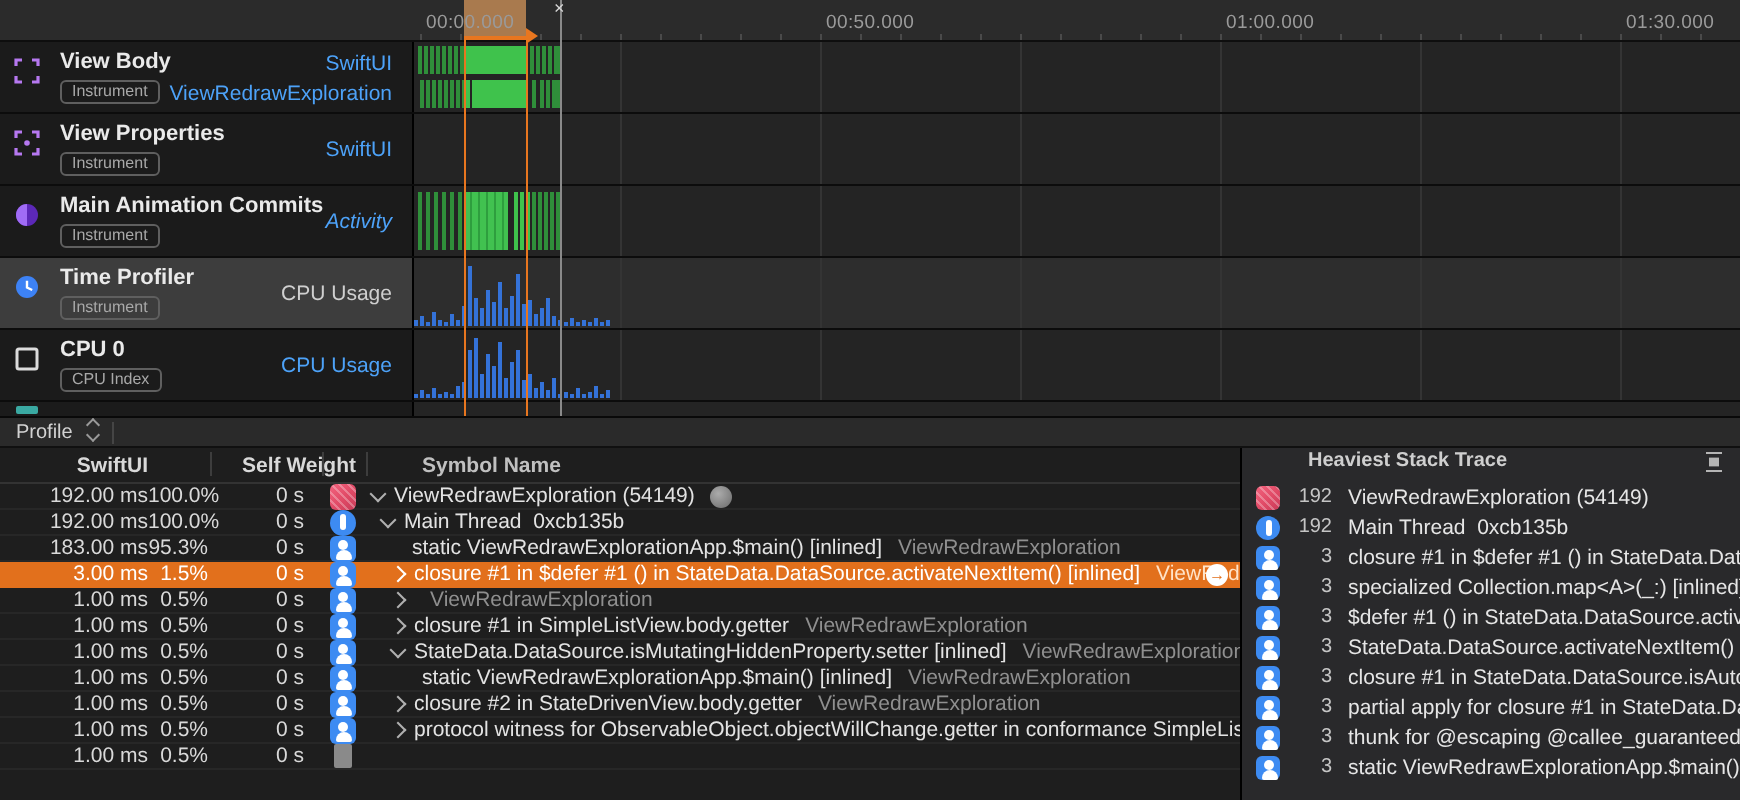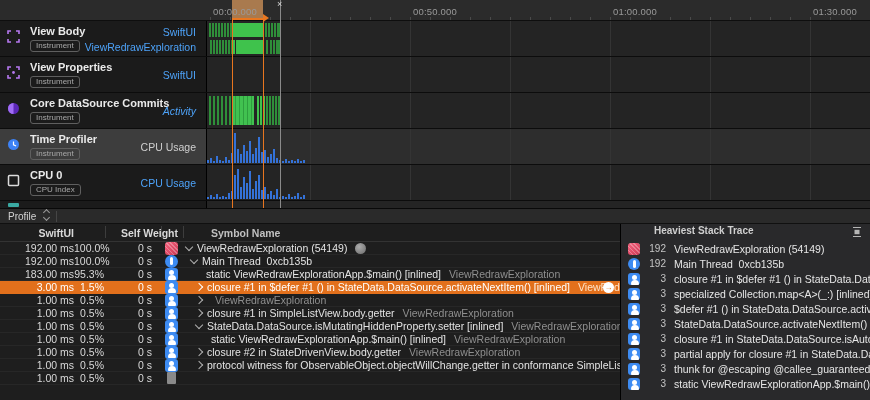--- a/index.html
+++ b/index.html
@@ -242,21 +242,21 @@
           <div class="gline" style="left: 503px;"></div>
           <div class="gline" style="left: 603px;"></div>
         </div>
       </div>
       <div class="tl-row">
         <div class="tl-left">
           <span class="inst-icon"><svg width="13" height="13" viewBox="0 0 13 13">
               <circle cx="6.5" cy="6.5" r="5.5" fill="#5c28b8"></circle>
               <path d="M6.5 1A5.5 5.5 0 0 0 6.5 12Z" fill="#a06cf5"></path>
             </svg></span>
-          <span class="inst-name">Core DataSource Commits</span>
+          <span class="inst-name">Main Animation Commits</span>
           <span class="inst-badge">Instrument</span>
           <span class="inst-link" style="top: 12px; font-style: italic;">Activity</span>
         </div>
         <div class="tl-track">
           <div class="gline" style="left: 103px;"></div>
           <div class="gline" style="left: 203px;"></div>
           <div class="gline" style="left: 303px;"></div>
           <div class="gline" style="left: 403px;"></div>
           <div class="gline" style="left: 503px;"></div>
           <div class="gline" style="left: 603px;"></div>

